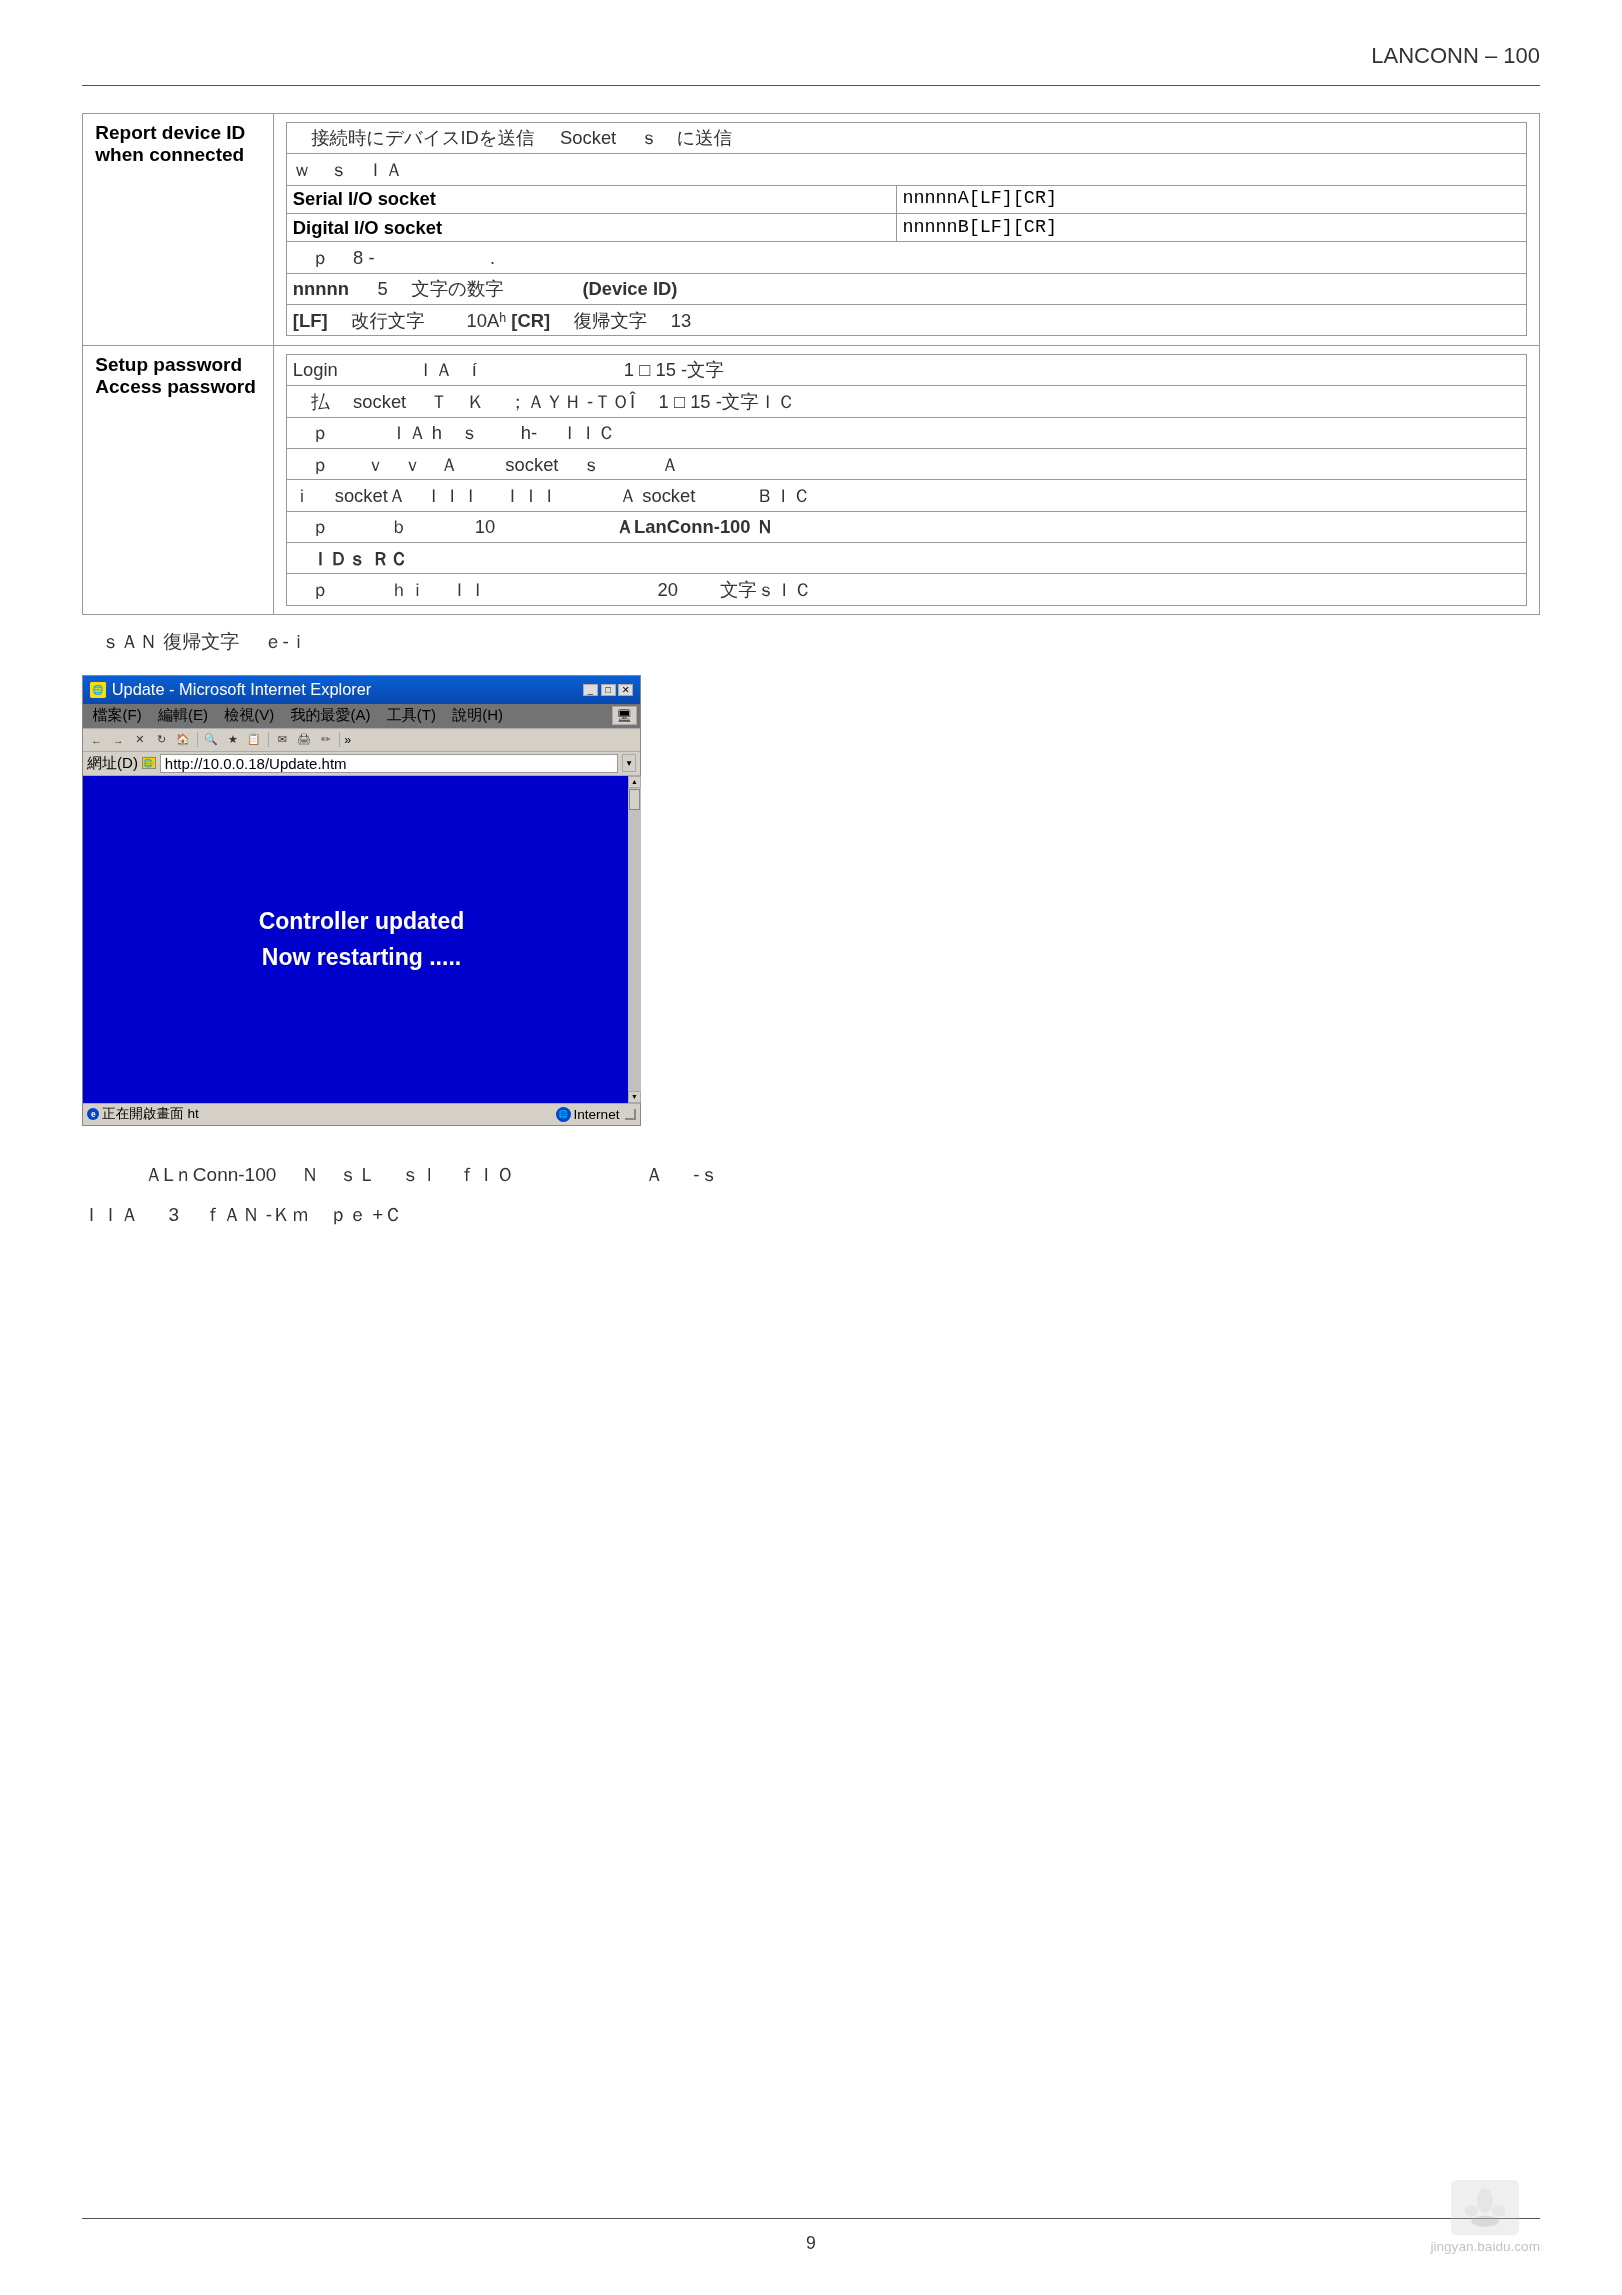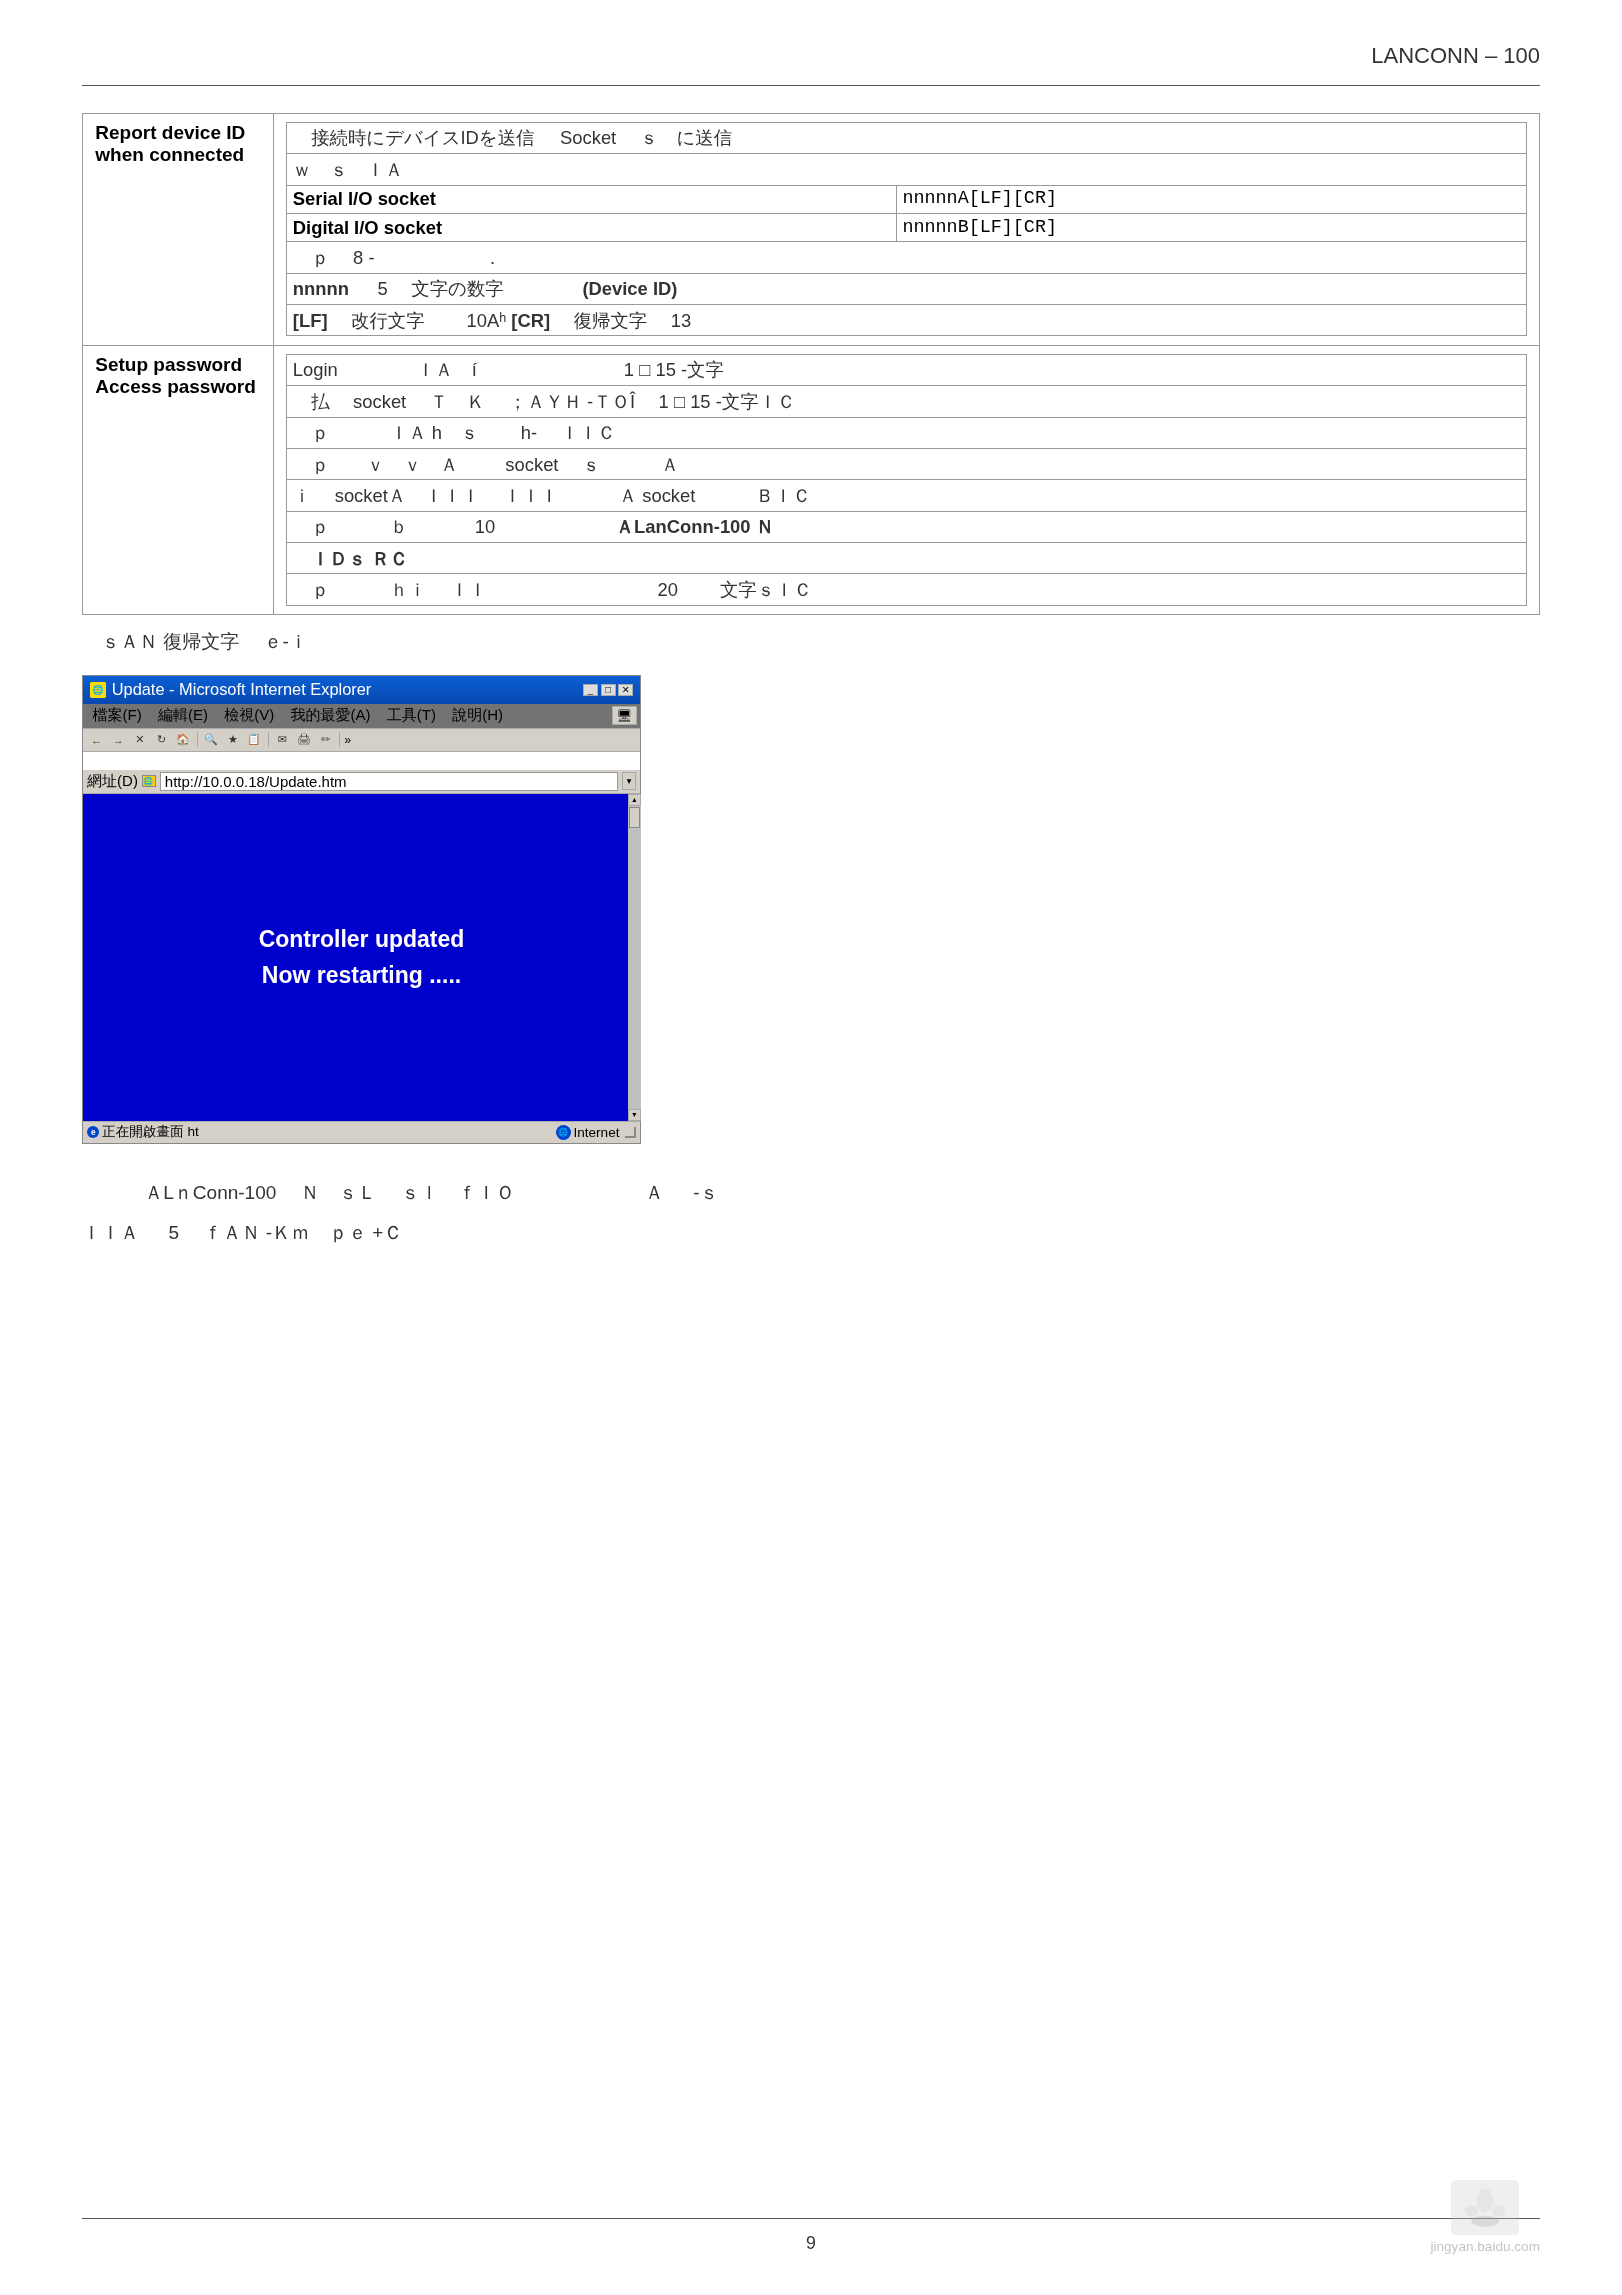--- a/index.html
+++ b/index.html
@@ -153,21 +153,20 @@
       margin: 0 1.4px;
     }
     .browser-addressbar {
       background: #d4d0c8;
       border-bottom: 0.7px solid #aaa;
       display: flex;
       align-items: center;
       padding: 2px 4.1px;
       gap: 4.1px;
       font-size: 15px;
-      margin-top: 18px;
     }
     .address-label {
       white-space: nowrap;
       color: #000;
     }
     .address-icon {
       width: 13.6px;
       height: 12.3px;
       background: #ffcc00;
       border: 0.7px solid #888;
@@ -512,21 +511,21 @@
       </div>
       <div class="status-right">
         <div class="status-internet-icon">🌐</div>
         <span>Internet</span>
         <div class="status-resize-grip"></div>
       </div>
     </div>
   </div>
 
   <div class="bottom-text garbled">　　　 ＡLｎConn-100 　Ｎ　ｓＬ 　ｓｌ　ｆＩＯ 　　　 　　　 Ａ 　 -ｓ</div>
-  <div class="bottom-text garbled">ＩＩＡ 　 5 　ｆＡＮ -Ｋｍ　ｐｅ +Ｃ</div>
+  <div class="bottom-text garbled">ＩＩＡ 　 3 　ｆＡＮ -Ｋｍ　ｐｅ +Ｃ</div>
 
   <div style="flex:1;"></div>
   <div class="footer-line"></div>
   <div class="footer-page-num">9</div>
 
   <div class="baidu-watermark">
     <div class="baidu-logo">
       <svg width="48" height="41" viewBox="0 0 70 60">
         <ellipse cx="35" cy="20" rx="12" ry="18" fill="#ccc" opacity="0.5"></ellipse>
         <ellipse cx="15" cy="35" rx="10" ry="8" fill="#ccc" opacity="0.5"></ellipse>

